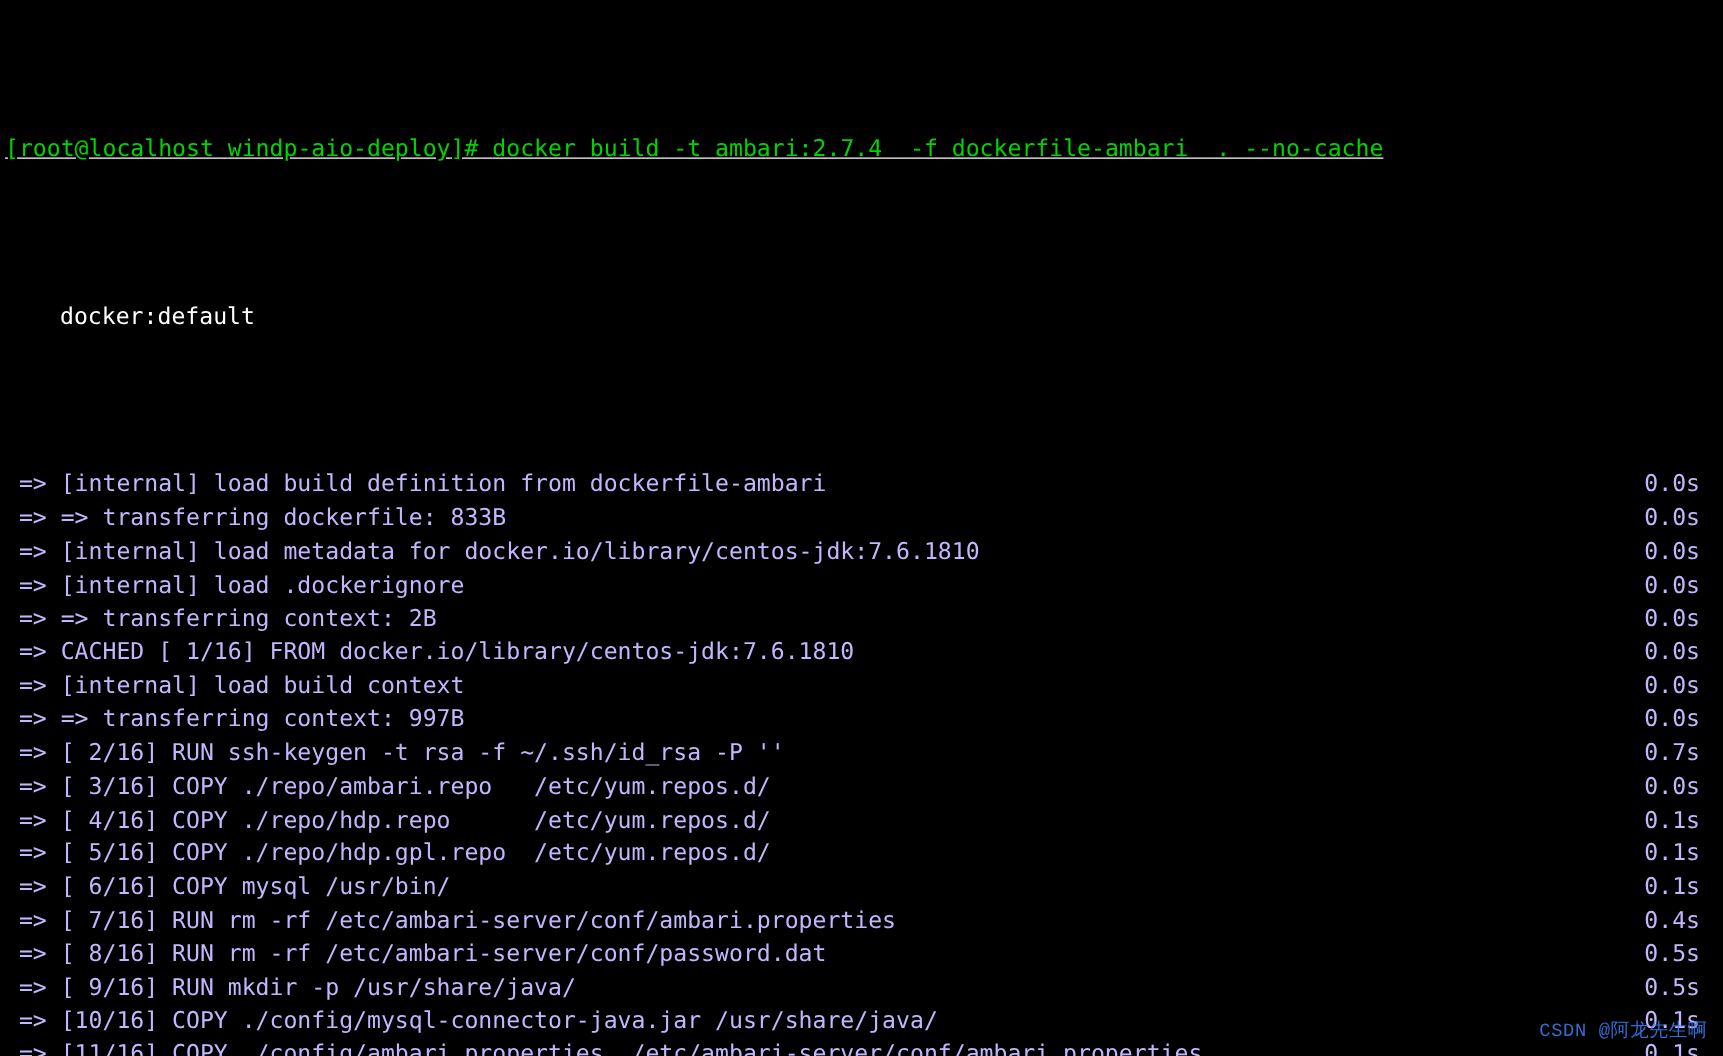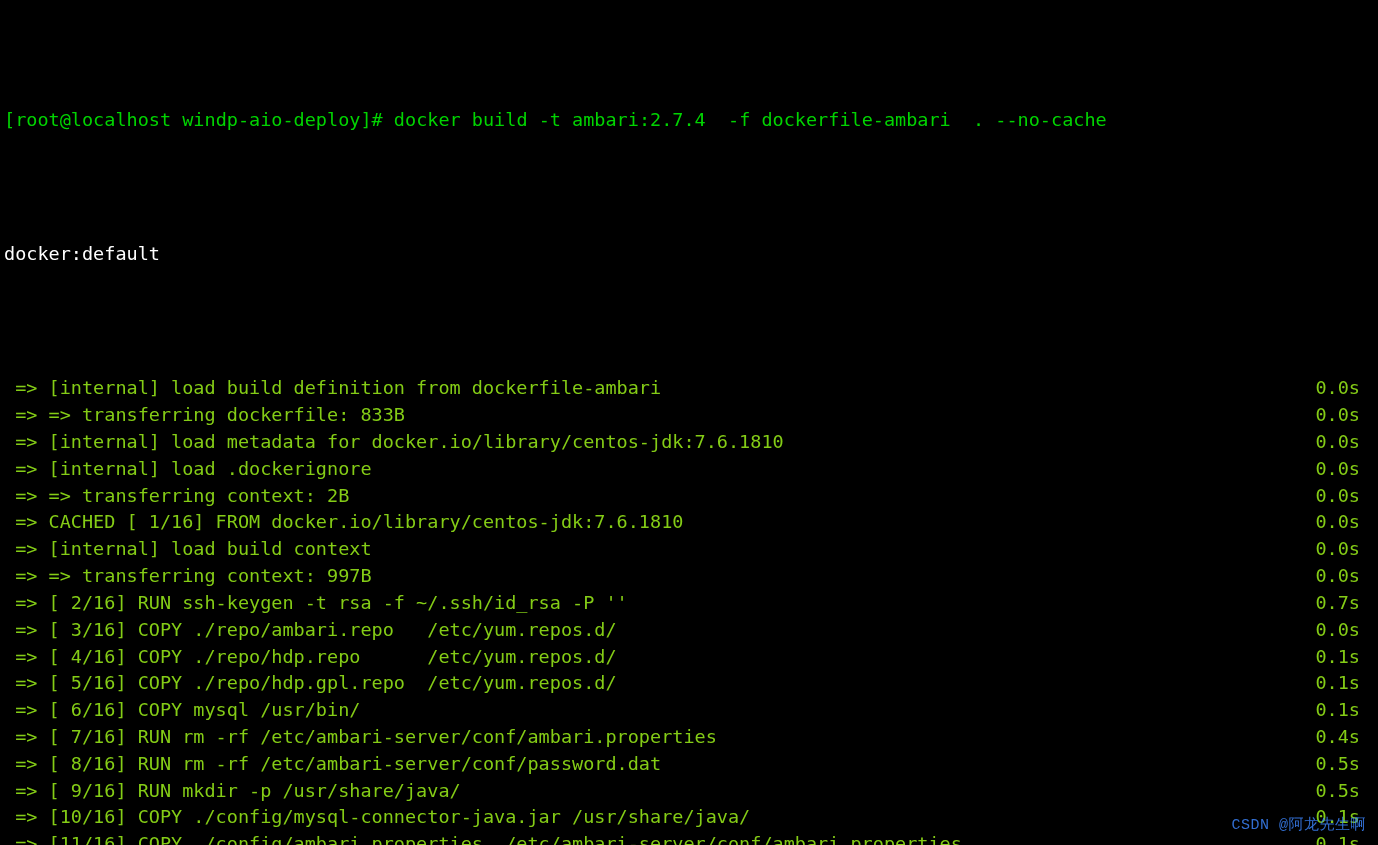--- a/index.html
+++ b/index.html
@@ -12,30 +12,30 @@
     line-height: 1.45;
     width: 1378px;
     height: 845px;
     overflow: hidden;
   }
   .terminal {
     padding: 0;
     white-space: pre;
   }
   .green   { color: #00d400; }
-  .cyan    { color: #84cc16; text-align: right; }
+  .cyan    { color: #c4b5fd; text-align: right; }
   .white   { color: #ffffff; }
   .line {
     display: flex;
     justify-content: space-between;
     padding: 0 4px 0 4px;
   }
   .left { }
-  .right { padding-right: 14px; }
-  .cmdline { padding: 0 4px 0 4px; }
+  .right { padding-right: 14px; margin-left: 44px; }
+  .cmdline { padding: 0 4px 0 4px; text-decoration: underline; }
   .wrapline { white-space: pre-wrap; word-break: break-all; }
   .watermark {
     position: absolute;
     right: 12px;
     bottom: 8px;
     color: #3b82f6;
     font-size: 15px;
     font-family: Liberation Mono, monospace;
     opacity: 0.85;
     letter-spacing: 0.5px;

